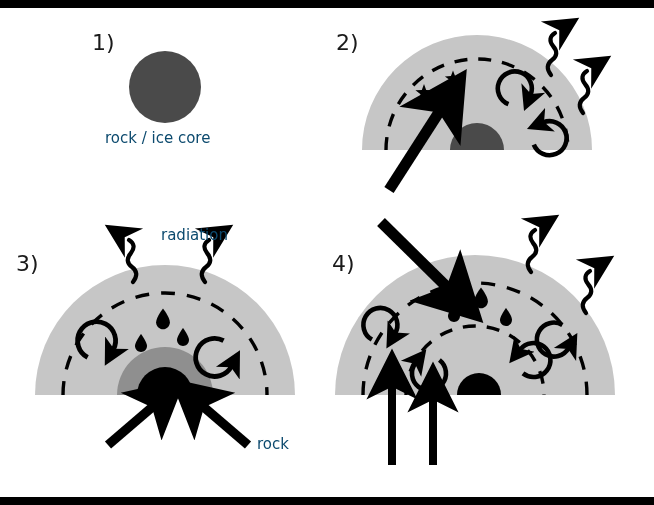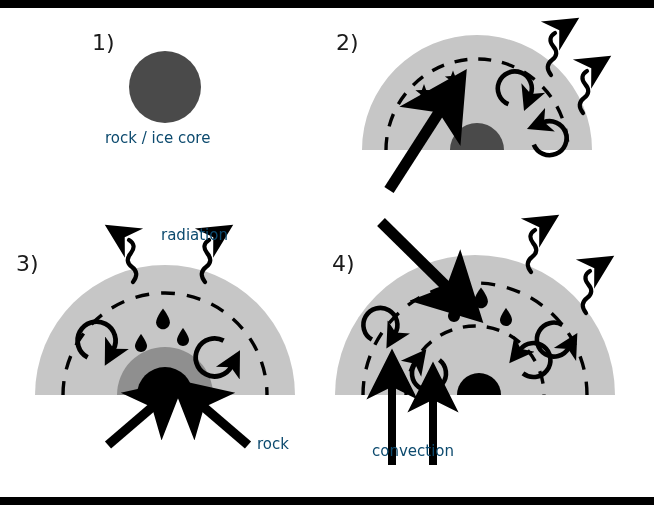--- a/index.html
+++ b/index.html
@@ -176,15 +176,14 @@
   <div class="lbl" style="left:105px; top:131px;">rock / ice core</div>
 
   <div class="panel-num" style="left:336px; top:32px;">2)</div>
 
 
   <div class="panel-num" style="left:16px; top:253px;">3)</div>
   <div class="lbl" style="left:133px; top:228px;margin-left:28px;">radiation</div>
   <div class="lbl" style="left:257px; top:437px;">rock</div>
 
   <div class="panel-num" style="left:332px; top:253px;">4)</div>
-  <div class="lbl" style="left:372px; top:444px;">convection</div>
 
 </div>
 
 </body></html>

